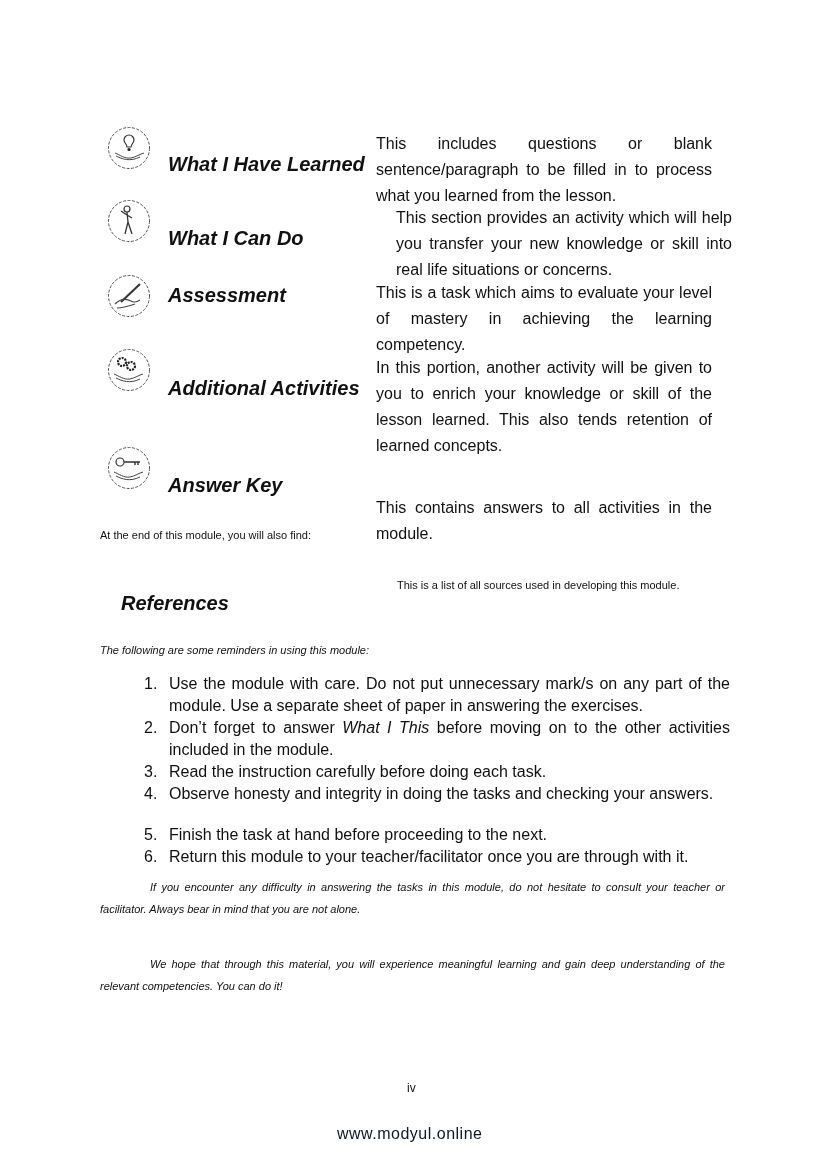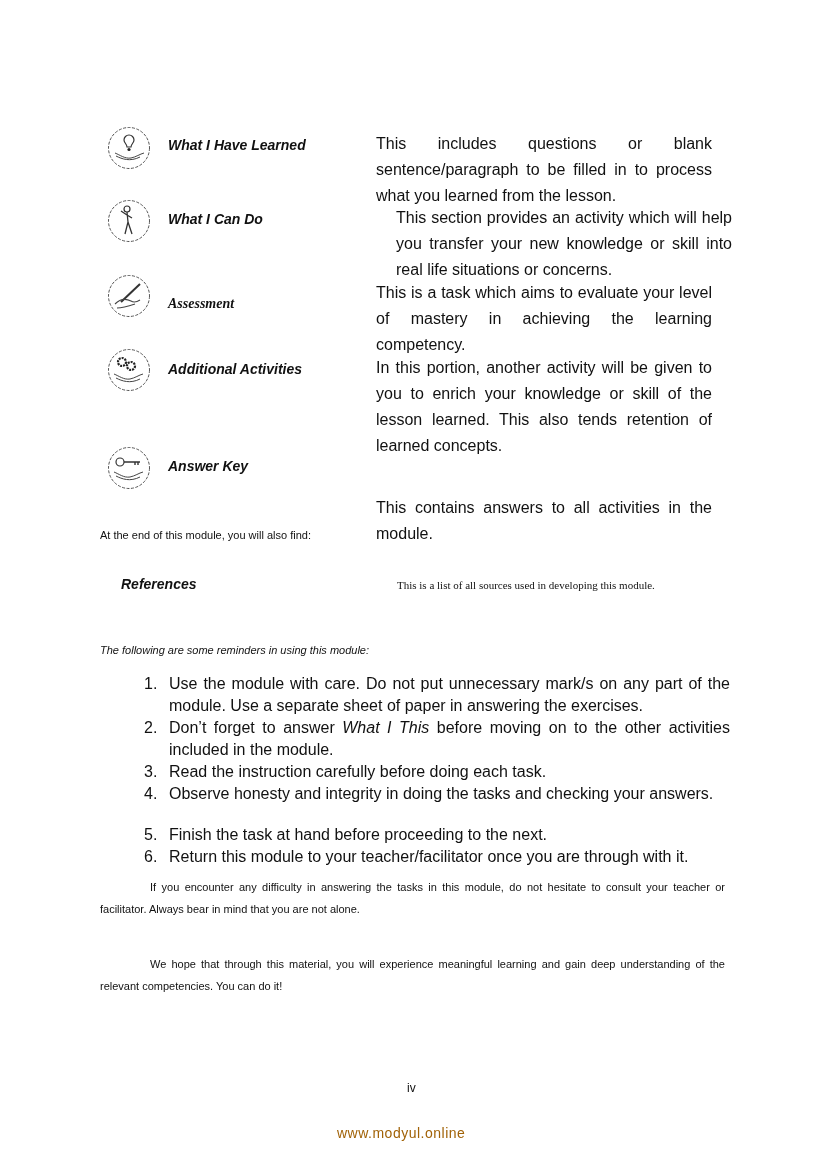--- a/index.html
+++ b/index.html
@@ -3,30 +3,30 @@
   <meta charset="utf-8">
   <style>
     html, body { margin: 0; padding: 0; background: #ffffff; }
     body {
       width: 827px; height: 1169px; position: relative; overflow: hidden;
       font-family: "Liberation Sans", sans-serif; color: #111111; font-size: 16px;
     }
     .abs { position: absolute; }
     .icon { width: 44px; height: 44px; }
     .icon svg { width: 44px; height: 44px; display: block; }
-    .label { font-weight: bold; font-style: italic; font-size: 14px; }
+    .label { font-weight: bold; font-style: italic; font-size: 20px; margin-top: 16px; }
     .desc { width: 336px; line-height: 26px; text-align: justify; font-size: 16px; }
     .para { line-height: 22px; font-size: 11px; }
     .list { line-height: 22px; font-size: 16px; }
     .li { position: absolute; left: 0; width: 586px; text-align: justify; }
     .li .num { position: absolute; left: 0; }
     .li .txt { display: block; margin-left: 25px; }
-    .just { text-align: justify; }
+    .just { text-align: justify; font-style: italic; }
     .pageno { font-size: 12px; }
-    .watermark { font-size: 14px; color: #a16207; letter-spacing: 0.5px; }
+    .watermark { font-size: 16px; color: #0f172a; letter-spacing: 0.5px; }
   </style>
 </head>
 <body>
 
 <div class="abs icon" style="left:107px; top:126px;">
   <svg viewBox="0 0 44 44">
       <circle cx="22" cy="22" r="20.5" fill="none" stroke="#555" stroke-width="1" stroke-dasharray="3 1.5"></circle>
     <path d="M17 14 a5 5 0 1 1 10 0 c0 3-3 4-3 7 h-4 c0-3-3-4-3-7z" fill="none" stroke="#333" stroke-width="1.2"></path>
     <circle cx="22" cy="23.5" r="1.6" fill="#222"></circle>
     <path d="M8 27 c5 2 10 6 16 5 c5-1 9-4 13-5 M9 30 c6 3 14 6 24 1" fill="none" stroke="#444" stroke-width="1"></path>
@@ -45,21 +45,21 @@
 <div class="abs label" style="left:168px; top:211px;">What I Can Do</div>
 <div class="abs desc" style="left:376px; top:205px;margin-left:20px;">This section provides an activity which will help you transfer your new knowledge or skill into real life situations or concerns.</div>
 
 <div class="abs icon" style="left:107px; top:274px;">
   <svg viewBox="0 0 44 44">
       <circle cx="22" cy="22" r="20.5" fill="none" stroke="#555" stroke-width="1" stroke-dasharray="3 1.5"></circle>
     <path d="M33 10 L14 28" stroke="#333" stroke-width="2"></path>
     <path d="M8 30 c4-4 10-6 16-3 c3 2 6 1 9-1 M10 34 c6 0 12-2 18-4" fill="none" stroke="#444" stroke-width="1.1"></path>
   </svg>
 </div>
-<div class="abs label" style="left:168px; top:296px;font-family:Liberation Serif, serif;">Assessment</div>
+<div class="abs label" style="left:168px; top:268px;">Assessment</div>
 <div class="abs desc" style="left:376px; top:280px;">This is a task which aims to evaluate your level of mastery in achieving the learning competency.</div>
 
 <div class="abs icon" style="left:107px; top:348px;">
   <svg viewBox="0 0 44 44">
       <circle cx="22" cy="22" r="20.5" fill="none" stroke="#555" stroke-width="1" stroke-dasharray="3 1.5"></circle>
     <circle cx="15" cy="14" r="4" fill="none" stroke="#222" stroke-width="2.2" stroke-dasharray="2 1"></circle>
     <circle cx="24" cy="18" r="4" fill="none" stroke="#222" stroke-width="2.2" stroke-dasharray="2 1"></circle>
     <path d="M7 26 c5 2 10 6 16 5 c5-1 9-4 13-5 M9 30 c6 3 14 6 24 1" fill="none" stroke="#444" stroke-width="1"></path>
   </svg>
 </div>
@@ -73,21 +73,21 @@
     <path d="M17 16 H33 M28 16 v3 M31 16 v3" fill="none" stroke="#333" stroke-width="1.4"></path>
     <path d="M7 26 c5 2 10 6 16 5 c5-1 9-4 13-5 M9 30 c6 3 14 6 24 1" fill="none" stroke="#444" stroke-width="1"></path>
   </svg>
 </div>
 <div class="abs label" style="left:168px; top:458px;">Answer Key</div>
 <div class="abs desc" style="left:376px; top:451px;margin-top:44px;">This contains answers to all activities in the module.</div>
 
 <div class="abs para" style="left:100px; top:524px;">At the end of this module, you will also find:</div>
 
 <div class="abs label" style="left:121px; top:576px;">References</div>
-<div class="abs para" style="left:397px; top:574px; width:340px;font-family:Liberation Serif, serif;">This is a list of all sources used in developing this module.</div>
+<div class="abs para" style="left:397px; top:574px; width:340px;">This is a list of all sources used in developing this module.</div>
 
 <div class="abs para" style="left:100px; top:639px;font-style:italic;">The following are some reminders in using this module:</div>
 
 <div class="abs list" style="left:144px; top:673px; width:586px; height:200px;">
   <div class="li" style="top:0px;">
     <span class="num">1.</span>
     <span class="txt">Use the module with care. Do not put unnecessary mark/s on any part of the module. Use a separate sheet of paper in answering the exercises.</span>
   </div>
   <div class="li" style="top:44px;">
     <span class="num">2.</span>

